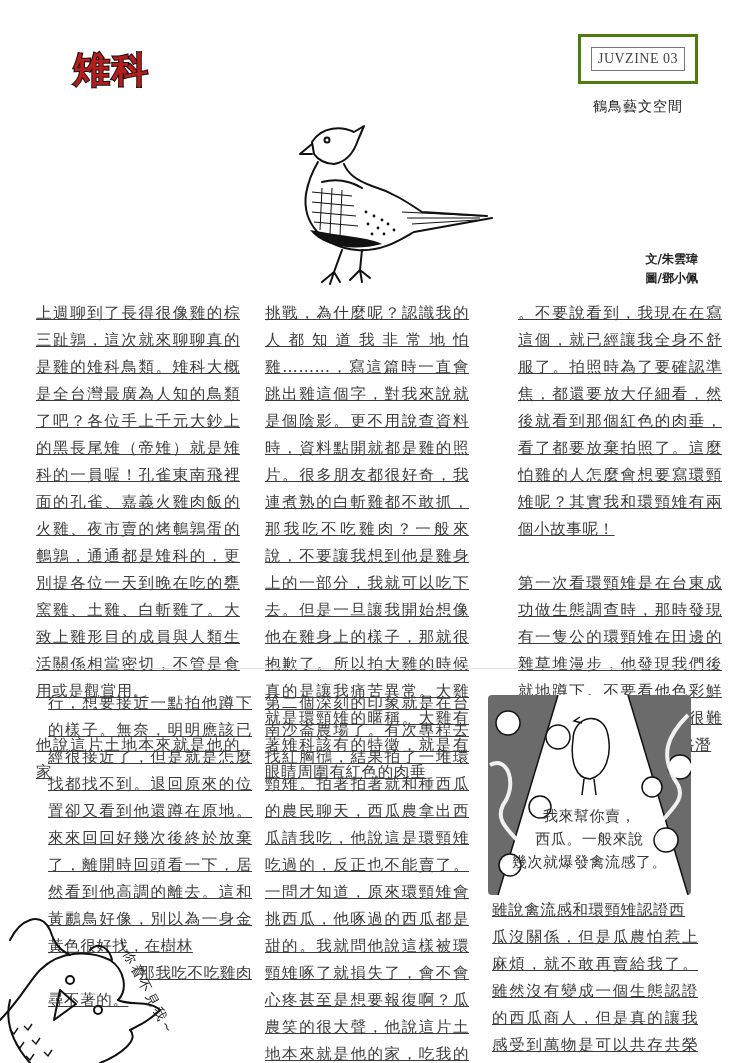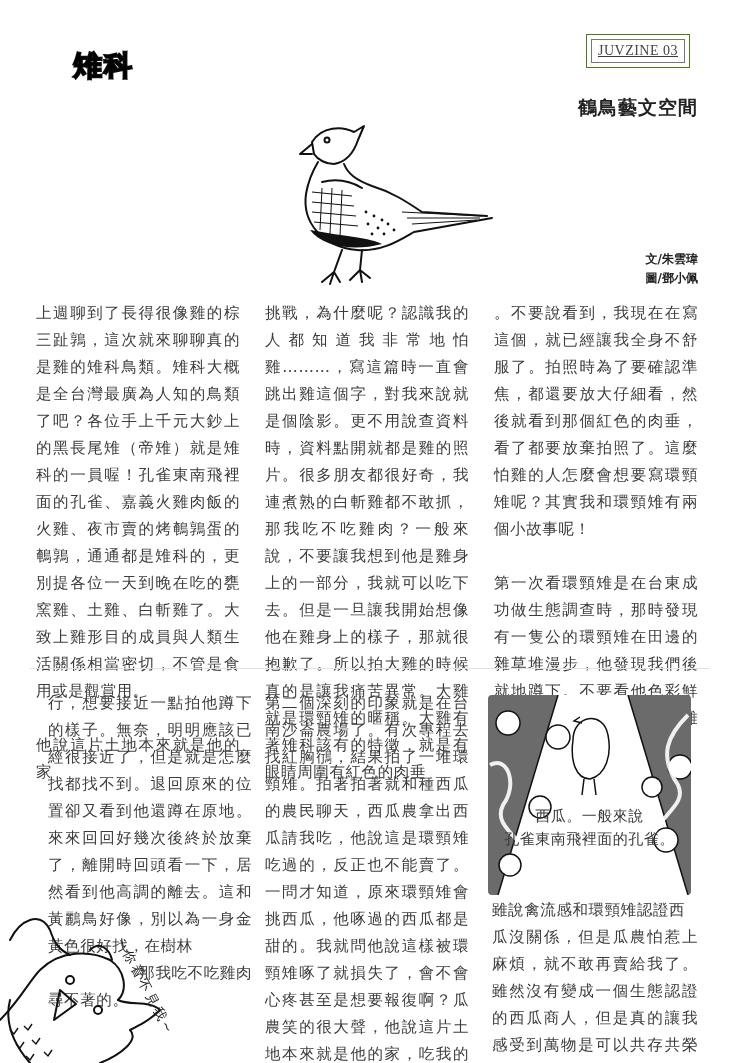--- a/index.html
+++ b/index.html
@@ -1,44 +1,44 @@
 <!DOCTYPE html>
 <html><head>
 <meta charset="utf-8">
 <style>
   html, body { margin: 0; padding: 0; background: #ffffff; }
   body { width: 740px; height: 1063px; position: relative; overflow: hidden;
          font-family: "DejaVu Serif", "Liberation Serif", serif; color: #3a3a3a; }
 
   .title-wrap { position: absolute; left: 74px; top: 52px; }
-  .big-title { font-family: "DejaVu Sans", sans-serif; font-size: 28px; font-weight: bold;
-               color: #000000; letter-spacing: 2px;
+  .big-title { font-family: "DejaVu Sans", sans-serif; font-size: 36px; font-weight: bold;
+               color: #b91c1c; letter-spacing: 2px;
                -webkit-text-stroke: 2px #111; paint-order: stroke fill; line-height: 1; }
 
   .brand { position: absolute; right: 42px; top: 34px; text-align: center; }
-  .brand-box { border: 1px solid #4d7c0f; padding: 4px; display: inline-block; text-decoration: underline; }
+  .brand-box { border: 3px solid #4d7c0f; padding: 10px; display: inline-block; }
   .brand-box-inner { border: 1px solid #777; padding: 3px 6px; font-family: "Liberation Serif", serif;
                      font-size: 14px; letter-spacing: 0.5px; color: #444; }
-  .brand-sub { margin-top: 27px; font-family: "DejaVu Sans", sans-serif; font-size: 19px;
-               font-weight: bold; color: #222; letter-spacing: 1px; }
+  .brand-sub { margin-top: 14px; font-family: "DejaVu Sans", sans-serif; font-size: 14px;
+               font-weight: normal; color: #222; letter-spacing: 1px; }
 
   .credits { position: absolute; right: 42px; top: 250px; text-align: center;
              font-family: "DejaVu Sans", sans-serif; font-size: 12px; font-weight: bold;
              color: #222; line-height: 19px; }
 
   .pheasant { position: absolute; left: 282px; top: 112px; width: 220px; height: 180px; }
 
   .col { position: absolute; font-size: 15.5px; line-height: 27px; letter-spacing: 0.6px;
-         color: #3c3c3c; text-align: justify; }
+         color: #3c3c3c; text-align: justify; text-decoration: underline; }
   .col p { margin: 0; }
   .col p + p { margin-top: 27px; }
 
   .c1 { left: 36px; top: 300px; width: 204px; }
   .c2 { left: 265px; top: 300px; width: 204px; }
-  .c3 { left: 494px; top: 300px; width: 204px; }
+  .c3 { left: 518px; top: 300px; width: 204px; }
 
   .divider { position: absolute; left: 30px; right: 30px; top: 668px; height: 1px; background: #e2e2e2; }
 
   .c4 { left: 48px; top: 690px; width: 204px; }
   .c5 { left: 265px; top: 690px; width: 204px; }
 
   .c4 .r { text-align: right; display: block; }
   .c4 .r2 { text-align: left; display: block; padding-right: 8px; }
 
   .bird-sketch { position: absolute; left: 0; top: 880px; width: 200px; height: 183px; }
@@ -168,21 +168,22 @@
       <circle cx="192" cy="72" r="12"></circle>
       <circle cx="164" cy="92" r="10"></circle>
       <circle cx="178" cy="145" r="12"></circle>
     </g>
     <g fill="none" stroke="#fff" stroke-width="4" opacity="0.9">
       <path d="M2 70 C20 60 30 90 15 110 C5 130 30 140 40 160"></path>
       <path d="M200 20 C180 40 170 60 190 90 C200 110 170 120 160 150"></path>
     </g>
   </svg>
   <div class="panel-text">
+    <div>我來幫你賣，</div>
     <div>西瓜。一般來說</div>
-    <div>孔雀東南飛裡面的孔雀。</div>
+    <div>幾次就爆發禽流感了。</div>
   </div>
 </div>
 
 <div class="col c6">
   <span class="first">雖說禽流感和環頸雉認證西</span>
   <p>瓜沒關係，但是瓜農怕惹上麻煩，就不敢再賣給我了。雖然沒有變成一個生態認證的西瓜商人，但是真的讓我感受到萬物是可以共存共榮的。</p>
 </div>
 
 </body></html>

